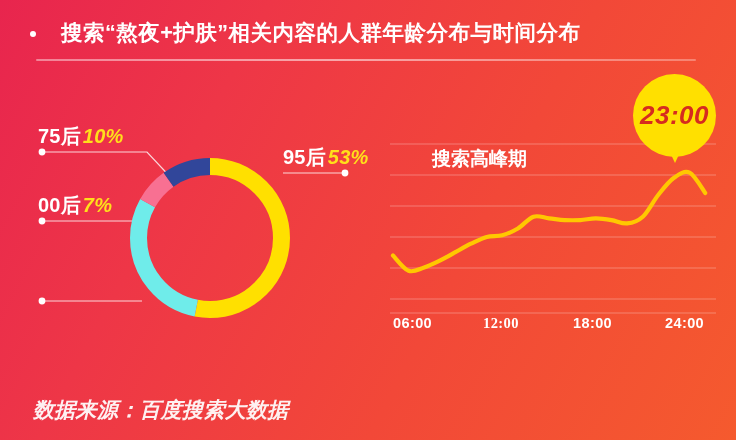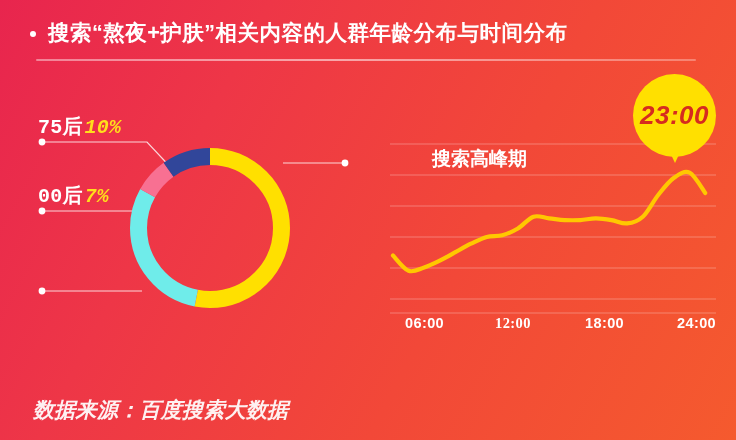--- a/index.html
+++ b/index.html
@@ -17,21 +17,21 @@
     user-select: none;
   }
 
   
   #title-row {
     position: absolute;
     left: 30px;
     top: 18px;
     display: flex;
     align-items: center;
-    gap: 12px;
+    gap: 25px;
   }
   #title-bullet {
     width: 6px;
     height: 6px;
     border-radius: 50%;
     background: #ffffff;
     flex: none;
     margin-top: 3px;
   }
   #title-text {
@@ -48,24 +48,23 @@
     width: 660px;
     height: 1.5px;
     background: linear-gradient(90deg, rgba(255,255,255,0.42) 0%, rgba(255,255,255,0.55) 45%, rgba(255,255,255,0.30) 100%);
     border-radius: 1px;
   }
 
   
   #donut-panel {
     position: absolute;
     left: 0;
-    top: 95px;
+    top: 105px;
     width: 380px;
     height: 260px;
-    font-family: Liberation Mono, monospace;
   }
   #donut-svg {
     position: absolute;
     left: 0;
     top: 0;
   }
   .pie-label {
     position: absolute;
     white-space: nowrap;
     font-size: 20px;
@@ -93,21 +92,20 @@
     left: 0;
     top: 0;
   }
   .x-tick {
     position: absolute;
     font-size: 14.5px;
     font-weight: bold;
     color: #ffffff;
     letter-spacing: 0.4px;
     white-space: nowrap;
-    margin-left: 12px;
   }
   #line-annotation {
     position: absolute;
     left: 52px;
     top: 86px;
     color: #ffffff;
     font-size: 19px;
     font-weight: bold;
     line-height: 1.42;
     white-space: nowrap;
@@ -204,20 +202,23 @@
 
     <div class="pie-label" style="left:38px; top:18px;">
       <span>75后</span><span class="pct">10%</span>
     </div>
 
     <div class="pie-label" style="left:38px; top:87px;">
       <span>00后</span><span class="pct">7%</span>
     </div>
 
 
+    <div class="pie-label" style="left:283px; top:39px;">
+      <span>95后</span><span class="pct">53%</span>
+    </div>
   </div>
 
   <div id="line-panel">
     <svg id="line-svg" width="356" height="290" viewBox="0 0 356 290">
       <g stroke="rgba(255,255,255,0.30)" stroke-width="1">
         <line x1="10" y1="115" x2="336" y2="115"></line>
         <line x1="10" y1="146" x2="336" y2="146"></line>
         <line x1="10" y1="177" x2="336" y2="177"></line>
         <line x1="10" y1="208" x2="336" y2="208"></line>
         <line x1="10" y1="239" x2="336" y2="239"></line>

